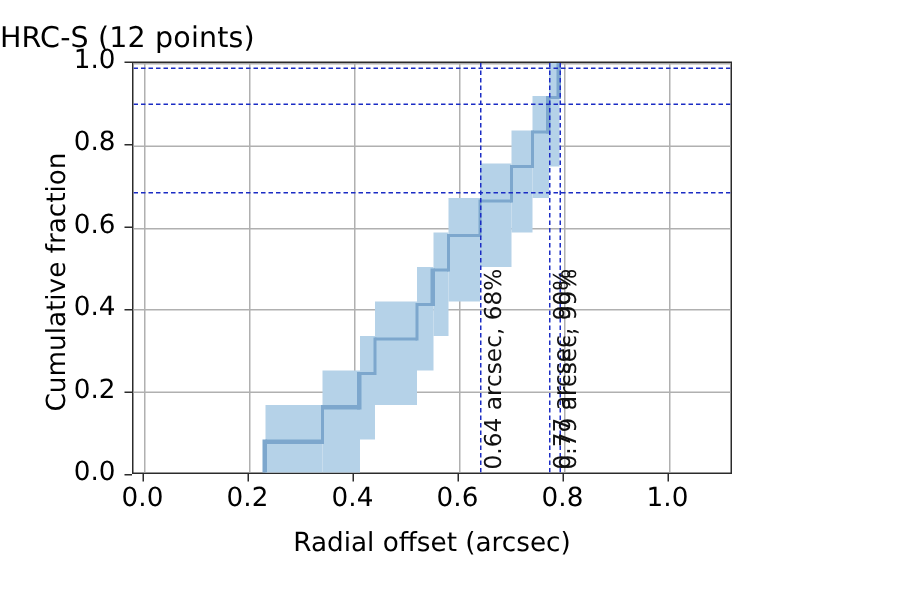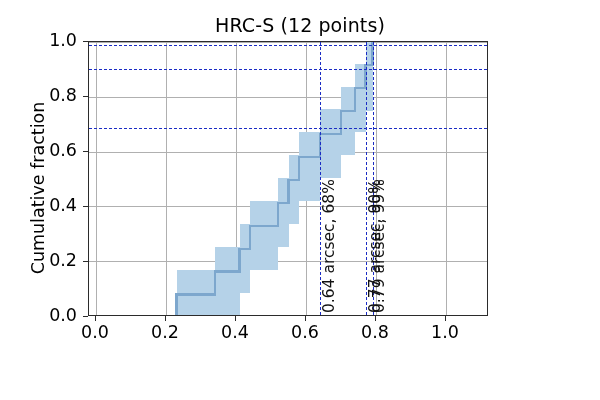--- a/index.html
+++ b/index.html
@@ -1,21 +1,21 @@
 <!DOCTYPE html>
 <html><head>
 <meta charset="utf-8">
 <style>
   html,body{margin:0;padding:0;background:#ffffff;}
   body{width:600px;height:400px;overflow:hidden;
        font-family:"DejaVu Sans","Liberation Sans",sans-serif;color:#000;}
   #figure{position:relative;width:600px;height:400px;background:#ffffff;}
 
   #plot-title{
-    position:absolute;left:0;top:14px;width:600px;text-align:center;
+    position:absolute;left:0;top:14px;width:600px;
     font-size:19px;color:#000;letter-spacing:0.1px;
   }
 
   
   #axes{
     position:absolute;left:88px;top:41px;width:400px;height:275px;
     border:1.15px solid #2b2b2b;box-sizing:border-box;background:#fff;
   }
   #plot-area{position:absolute;left:0;top:0;right:0;bottom:0;overflow:hidden;}
 
@@ -80,20 +80,21 @@
   <div class="xtick" style="left:375px;"></div>
   <div class="xtick" style="left:445px;"></div>
 
   <div class="xticklabel" style="left:95px;">0.0</div>
   <div class="xticklabel" style="left:165px;">0.2</div>
   <div class="xticklabel" style="left:235px;">0.4</div>
   <div class="xticklabel" style="left:305px;">0.6</div>
   <div class="xticklabel" style="left:375px;">0.8</div>
   <div class="xticklabel" style="left:445px;">1.0</div>
 
+  <div id="xlabel">Radial offset (arcsec)</div>
   <div id="ylabel">Cumulative fraction</div>
 
   <div id="axes">
     <div id="plot-area">
 
       <div class="gridline v" style="left:7px;"></div>
       <div class="gridline v" style="left:77px;"></div>
       <div class="gridline v" style="left:147px;"></div>
       <div class="gridline v" style="left:217px;"></div>
       <div class="gridline v" style="left:287px;"></div>

